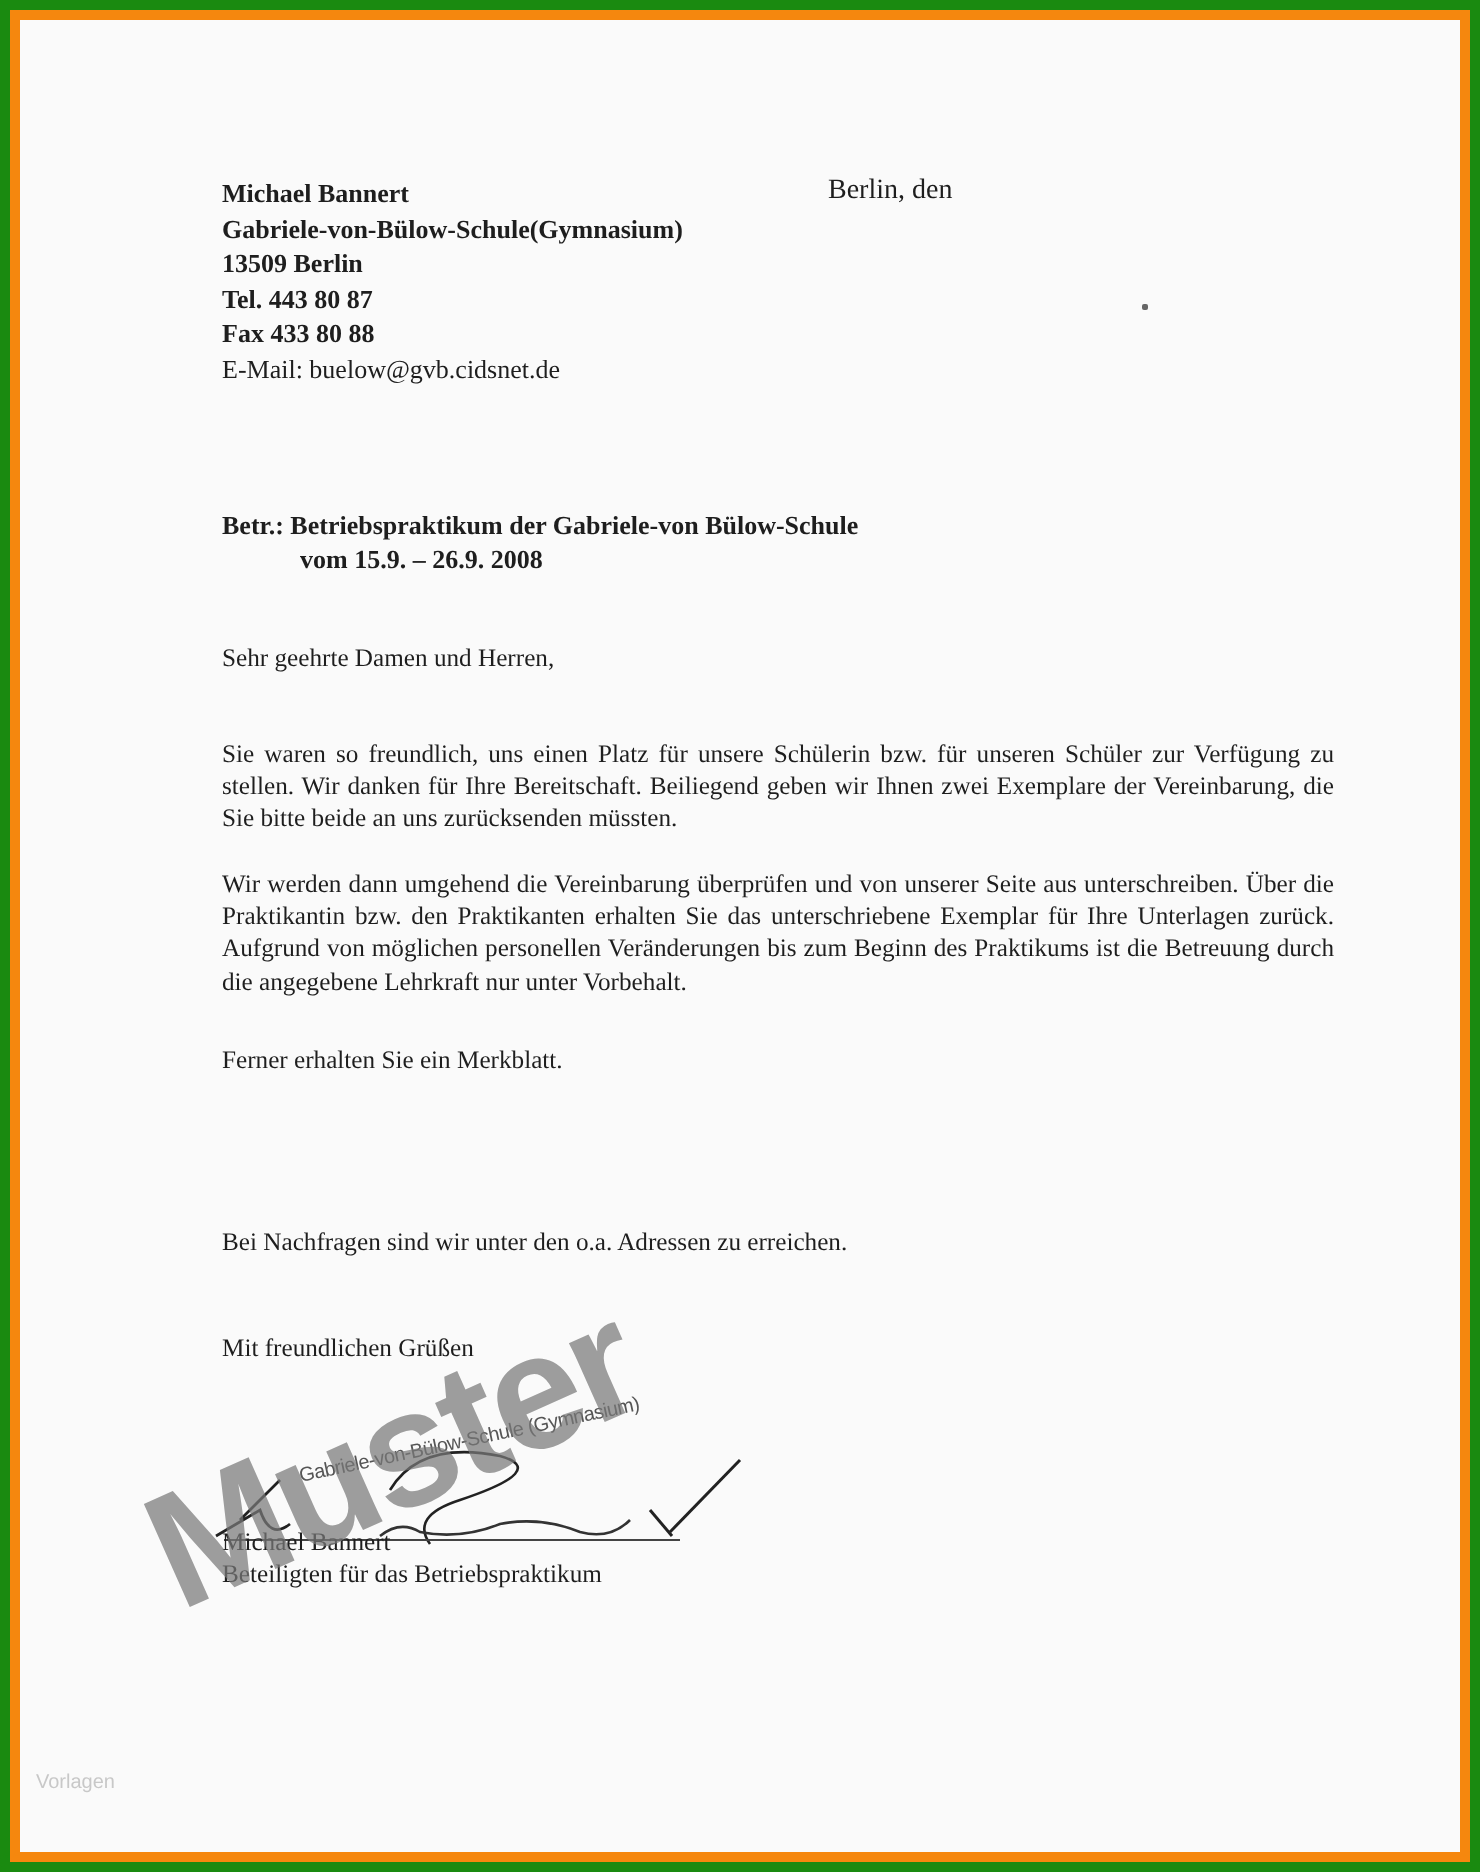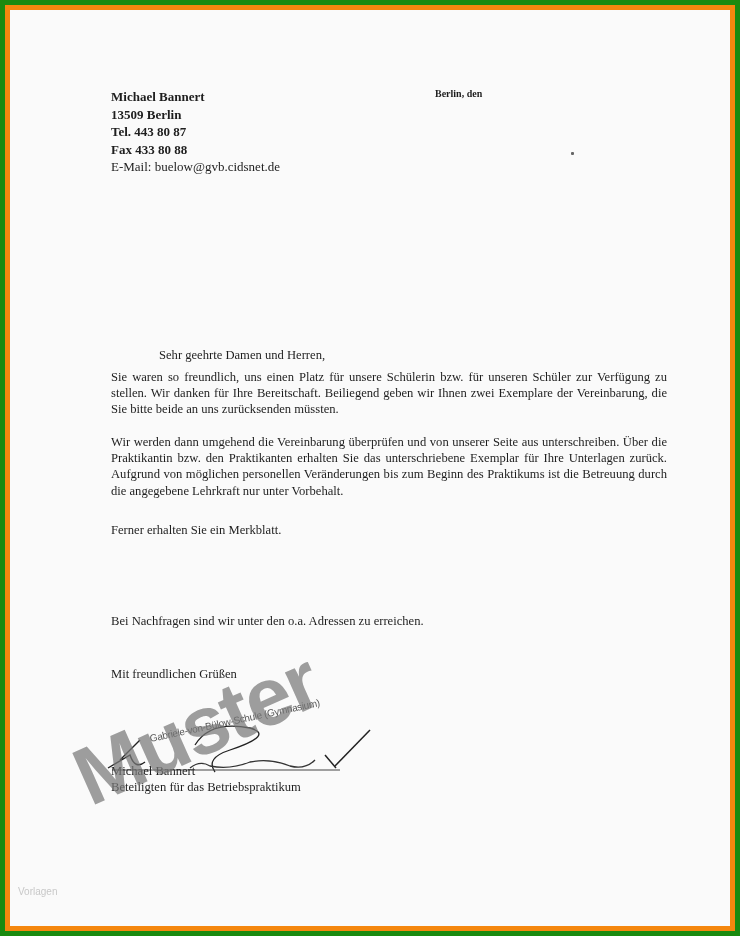--- a/index.html
+++ b/index.html
@@ -4,26 +4,26 @@
 <style>
   html, body { margin:0; padding:0; }
   body { width:740px; height:936px; background:#1a8a10; position:relative; overflow:hidden; }
   .frame-orange { position:absolute; left:5px; top:5px; right:5px; bottom:5px; background:#f5870e; }
   .page { position:absolute; left:10px; top:10px; right:10px; bottom:10px; background:#fafafa;
           font-family:"Liberation Serif", "DejaVu Serif", serif; color:#1e1e1e; overflow:hidden;padding-left:32px; }
   .abs { position:absolute; }
   .sender { left:101px; top:78px; font-size:13px; line-height:17.6px; }
   .sender div { white-space:nowrap; }
   .b { font-weight:bold; }
-  .date { left:425px; top:78px; font-size:10px; font-weight:bold; }
+  .date { left:404px; top:78px; font-size:14px; font-weight:normal; }
   .speck { width:3px; height:3px; background:#666; border-radius:1px; left:561px; top:142px; }
   .subject { left:101px; top:244px; font-size:13px; font-weight:bold; line-height:17px; }
   .subject .indent { padding-left:39px; }
   .body-text { left:101px; width:556px; font-size:12.6px; line-height:16.2px; text-align:justify; }
-  .p1 { top:337px;margin-left:48px; }
+  .p1 { top:311px; }
   .p2 { top:359px; }
   .p3 { top:424px; }
   .p4 { top:512px; }
   .p5 { top:554px; }
   .p6 { top:603px; }
   .closing { left:101px; top:657px; font-size:12.6px;text-align:right; }
   .sig-name { left:101px; top:753px; font-size:12.6px; line-height:16px; }
   .stamp-text { left:138px; top:705px; font-size:10px; color:#555; transform:rotate(-12deg); font-family:"Liberation Sans", sans-serif; letter-spacing:-0.3px; }
   .sig-svg { left:90px; top:690px; }
   .watermark { left:88px; top:720px; font-family:"Liberation Sans", sans-serif; font-weight:bold; font-size:82px;
@@ -31,29 +31,34 @@
   .footer-mark { left:8px; top:876px; font-family:"Liberation Sans", sans-serif; font-size:10px; color:#c8c8c8; }
 </style>
 </head>
 <body>
 
 <div class="frame-orange"></div>
 <div class="page">
 
   <div class="abs sender">
     <div class="b">Michael Bannert</div>
+    <div class="b">Gabriele-von-Bülow-Schule(Gymnasium)</div>
     <div class="b">13509 Berlin</div>
     <div class="b">Tel. 443 80 87</div>
     <div class="b">Fax 433 80 88</div>
     <div>E-Mail: buelow@gvb.cidsnet.de</div>
   </div>
 
   <div class="abs date">Berlin, den</div>
   <div class="abs speck"></div>
 
+  <div class="abs subject">
+    <div>Betr.: Betriebspraktikum der Gabriele-von Bülow-Schule</div>
+    <div class="indent">vom 15.9. – 26.9. 2008</div>
+  </div>
 
   <div class="abs body-text p1">Sehr geehrte Damen und Herren,</div>
   <div class="abs body-text p2">Sie waren so freundlich, uns einen Platz für unsere Schülerin bzw. für unseren Schüler zur Verfügung zu stellen. Wir danken für Ihre Bereitschaft. Beiliegend geben wir Ihnen zwei Exemplare der Vereinbarung, die Sie bitte beide an uns zurücksenden müssten.</div>
   <div class="abs body-text p3">Wir werden dann umgehend die Vereinbarung überprüfen und von unserer Seite aus unterschreiben. Über die Praktikantin bzw. den Praktikanten erhalten Sie das unterschriebene Exemplar für Ihre Unterlagen zurück. Aufgrund von möglichen personellen Veränderungen bis zum Beginn des Praktikums ist die Betreuung durch die angegebene Lehrkraft nur unter Vorbehalt.</div>
   <div class="abs body-text p4">Ferner erhalten Sie ein Merkblatt.</div>
   <div class="abs body-text p6">Bei Nachfragen sind wir unter den o.a. Adressen zu erreichen.</div>
 
   <div class="abs closing">Mit freundlichen Grüßen</div>
 
   <div class="abs stamp-text">Gabriele-von-Bülow-Schule (Gymnasium)</div>

